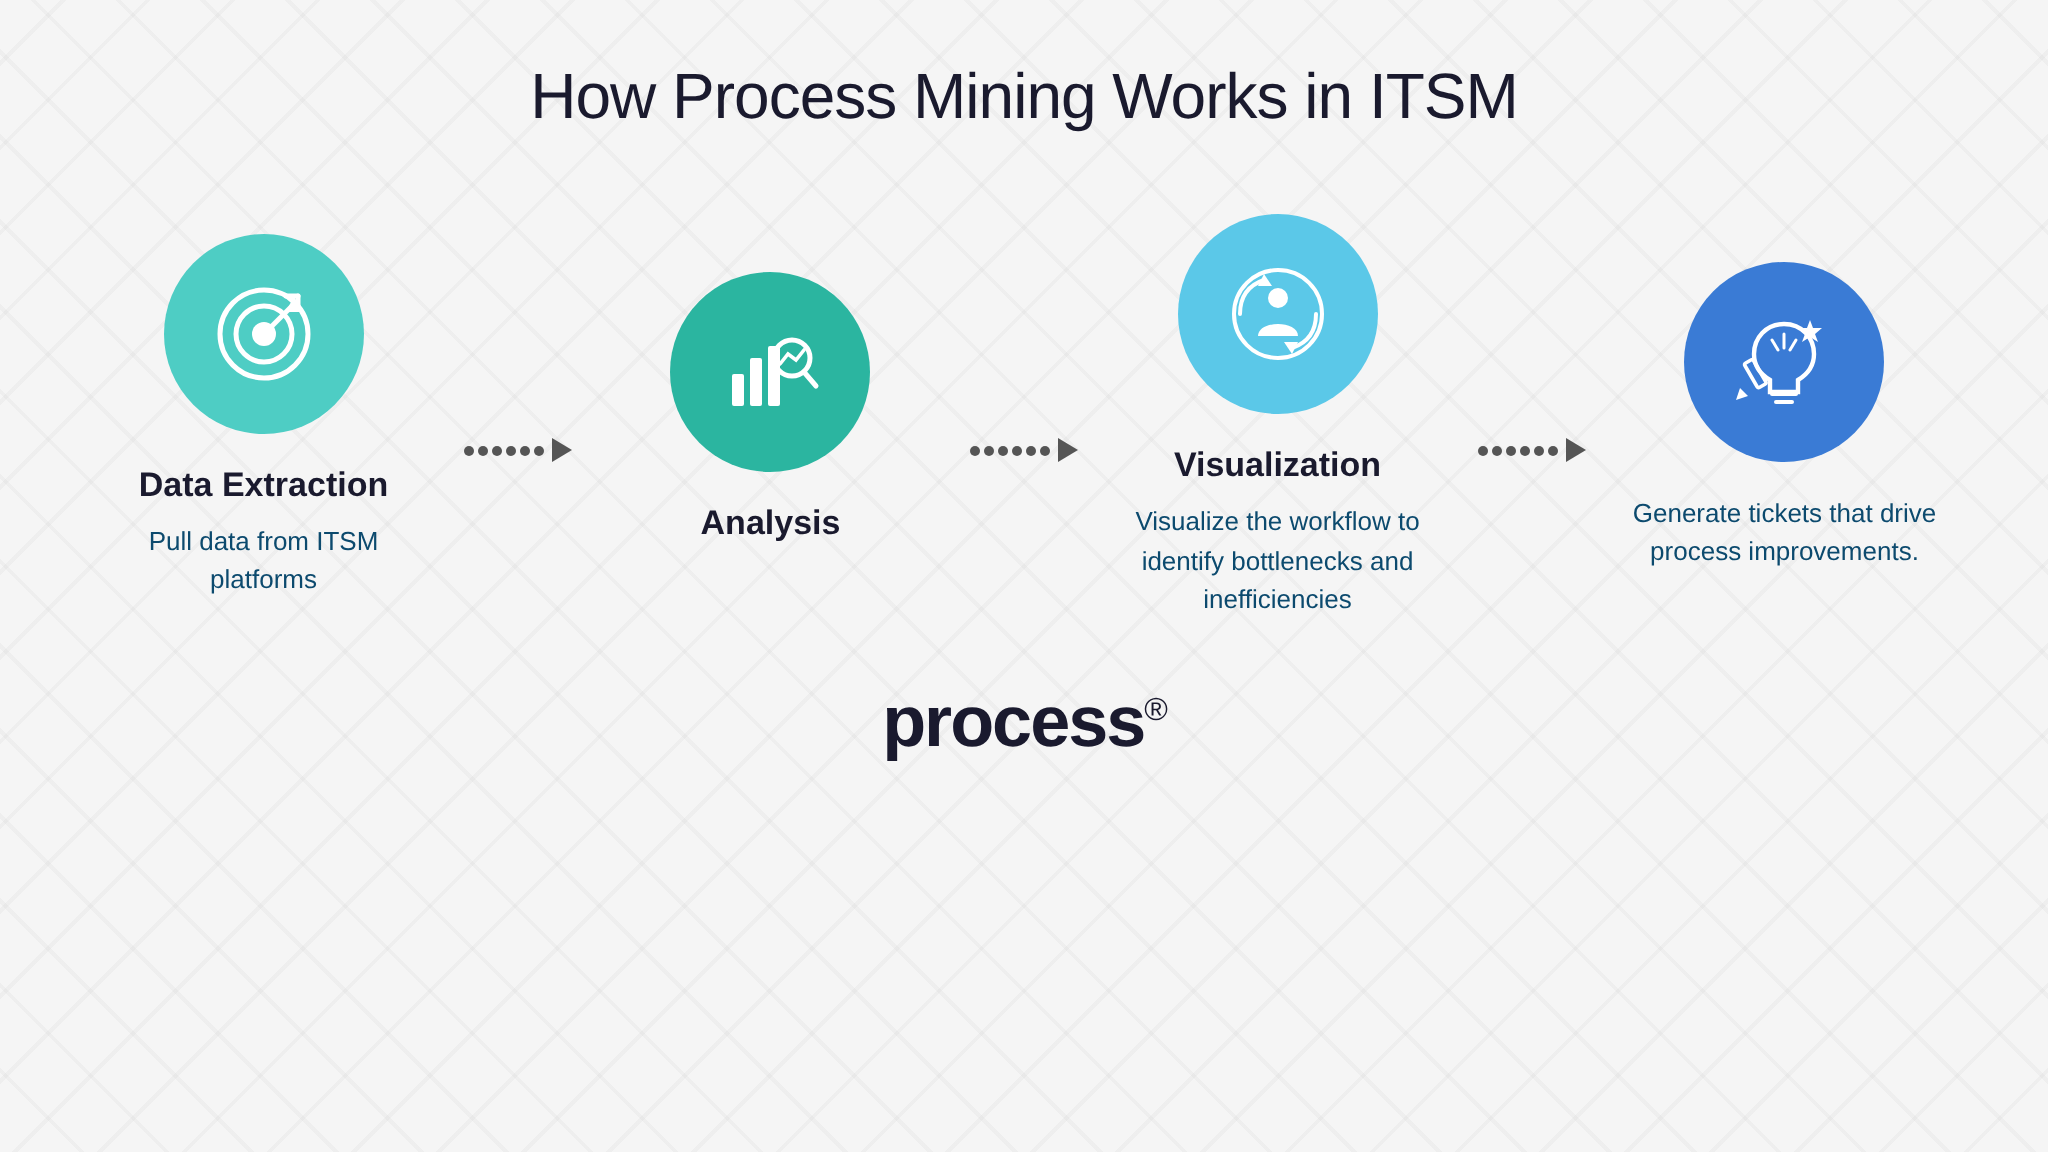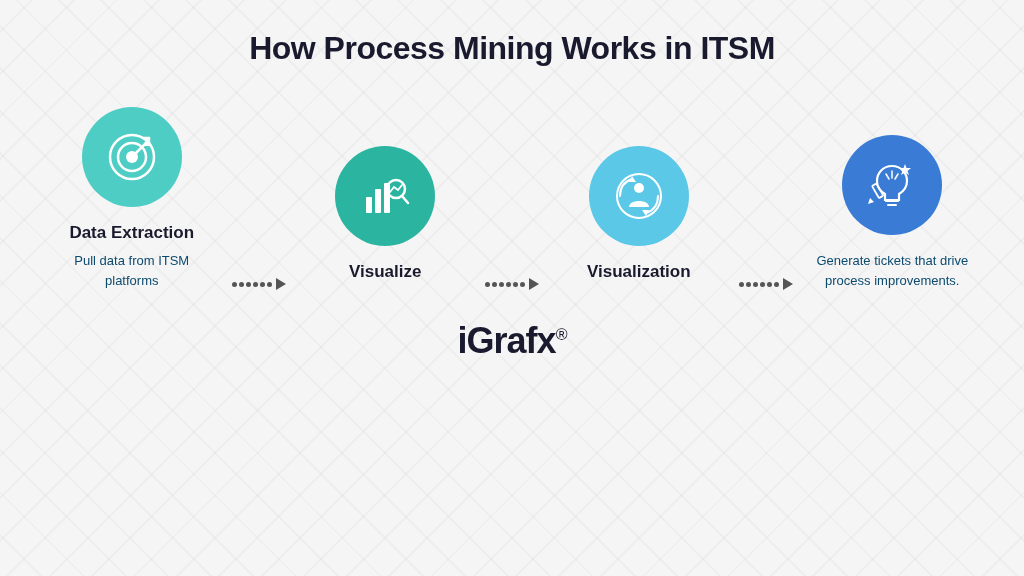--- a/index.html
+++ b/index.html
@@ -41,30 +41,30 @@
       width: 100%;
       height: 100%;
       display: flex;
       flex-direction: column;
       align-items: center;
       padding: 30px 40px 20px;
     }
 
     .title {
       font-size: 32px;
-      font-weight: 700;
+      font-weight: 400;
       color: #1a1a2e;
       text-align: center;
       margin-bottom: 40px;
       letter-spacing: -0.5px;
     }
 
     .steps-row {
       display: flex;
-      align-items: flex-end;
+      align-items: center;
       justify-content: center;
       gap: 12px;
       width: 100%;
       max-width: 920px;
     }
 
     .step {
       display: flex;
       flex-direction: column;
       align-items: center;
@@ -199,21 +199,21 @@
           <rect x="8" y="28" width="6" height="16" rx="1" fill="white"></rect>
           <rect x="17" y="20" width="6" height="24" rx="1" fill="white"></rect>
           <rect x="26" y="14" width="6" height="30" rx="1" fill="white"></rect>
 
           <circle cx="38" cy="20" r="9" stroke="white" stroke-width="2.5" fill="none"></circle>
           <line x1="44" y1="27" x2="50" y2="34" stroke="white" stroke-width="2.5" stroke-linecap="round"></line>
 
           <polyline points="32,23 36,18 40,21 44,16" stroke="white" stroke-width="1.8" fill="none" stroke-linecap="round"></polyline>
         </svg>
       </div>
-      <div class="step-title">Visualize</div>
+      <div class="step-title">Analysis</div>
     </div>
 
     <div class="arrow-connector">
       <div class="dotted-arrow">
         <div class="dot"></div>
         <div class="dot"></div>
         <div class="dot"></div>
         <div class="dot"></div>
         <div class="dot"></div>
         <div class="dot"></div>
@@ -230,20 +230,21 @@
           <circle cx="27" cy="19" r="5" fill="white"></circle>
           <path d="M17 38 C17 30 37 30 37 38" fill="white"></path>
 
           <path d="M8 27 Q8 14 20 10" stroke="white" stroke-width="2" fill="none" stroke-linecap="round"></path>
           <polygon points="20,7 24,13 17,13" fill="white"></polygon>
           <path d="M46 27 Q46 40 34 44" stroke="white" stroke-width="2" fill="none" stroke-linecap="round"></path>
           <polygon points="34,47 30,41 37,41" fill="white"></polygon>
         </svg>
       </div>
       <div class="step-title">Visualization</div>
+      <div class="step-desc">Visualize the workflow to identify bottlenecks and inefficiencies</div>
     </div>
 
     <div class="arrow-connector">
       <div class="dotted-arrow">
         <div class="dot"></div>
         <div class="dot"></div>
         <div class="dot"></div>
         <div class="dot"></div>
         <div class="dot"></div>
         <div class="dot"></div>
@@ -268,16 +269,16 @@
           <rect x="7" y="28" width="5" height="14" rx="1" transform="rotate(-30 7 28)" fill="none" stroke="white" stroke-width="1.8"></rect>
           <path d="M5 40 L3 46 L9 44 Z" fill="white"></path>
         </svg>
       </div>
       <div class="step-desc">Generate tickets that drive process improvements.</div>
     </div>
 
   </div>
 
   <div class="footer">
-    <span>iGrafx</span><sup>®</sup>
+    <span>process</span><sup>®</sup>
   </div>
 
 </div>
 
 </body></html>

